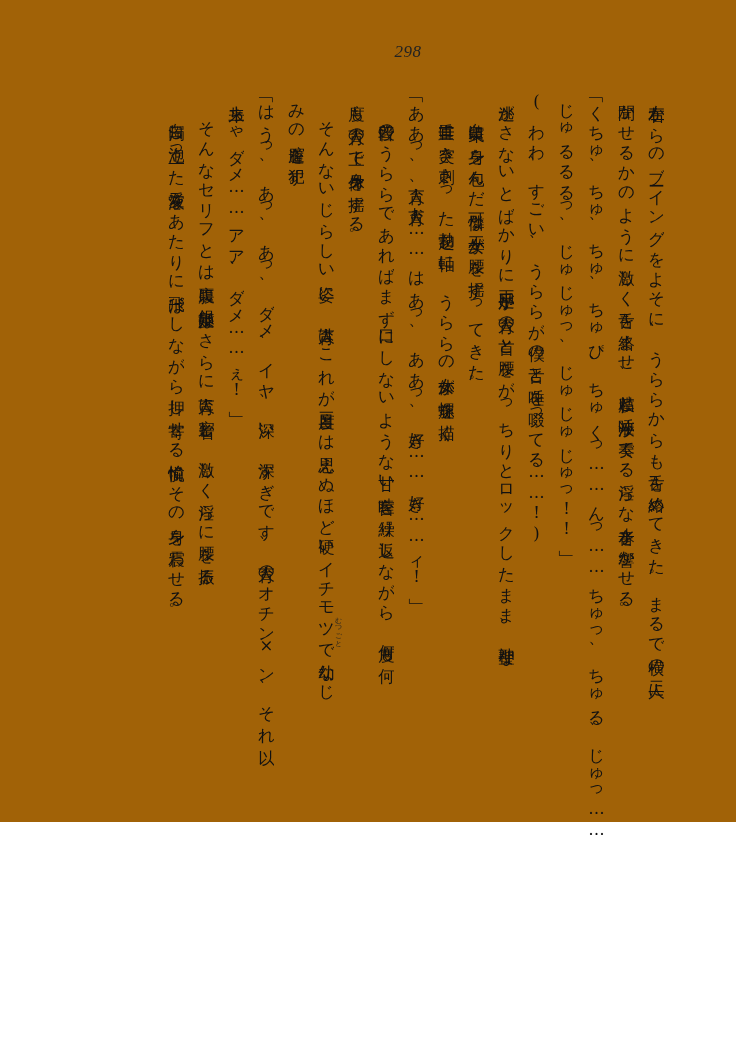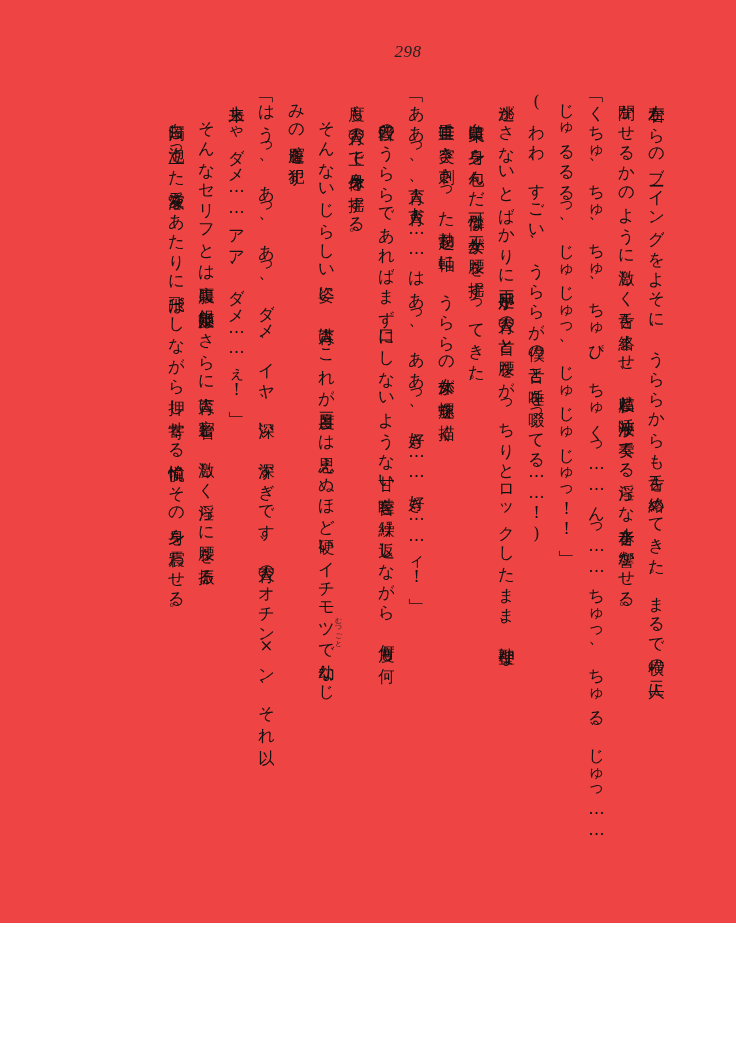--- a/index.html
+++ b/index.html
@@ -10,22 +10,22 @@
   body {
     width: 736px;
     height: 1037px;
     overflow: hidden;
     font-family: "Liberation Serif", "DejaVu Serif", serif;
     color: #1a1a1a;
   }
   .page {
     position: relative;
     width: 736px;
-    height: 923px;
-    background: #ef4444;
+    height: 822px;
+    background: #a16207;
     box-sizing: border-box;
   }
   .page-number {
     position: absolute;
     top: 42px;
     left: 0;
     width: 736px;
     text-align: center;
     font-size: 17px;
     font-style: italic;

